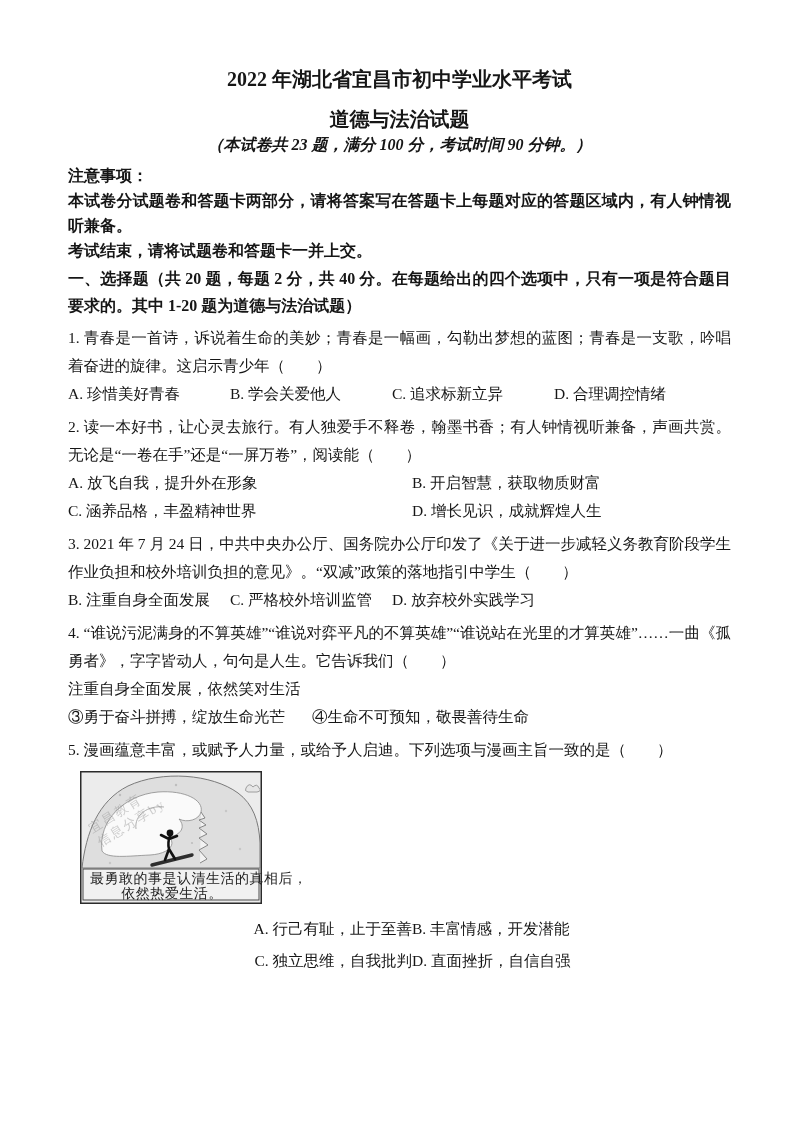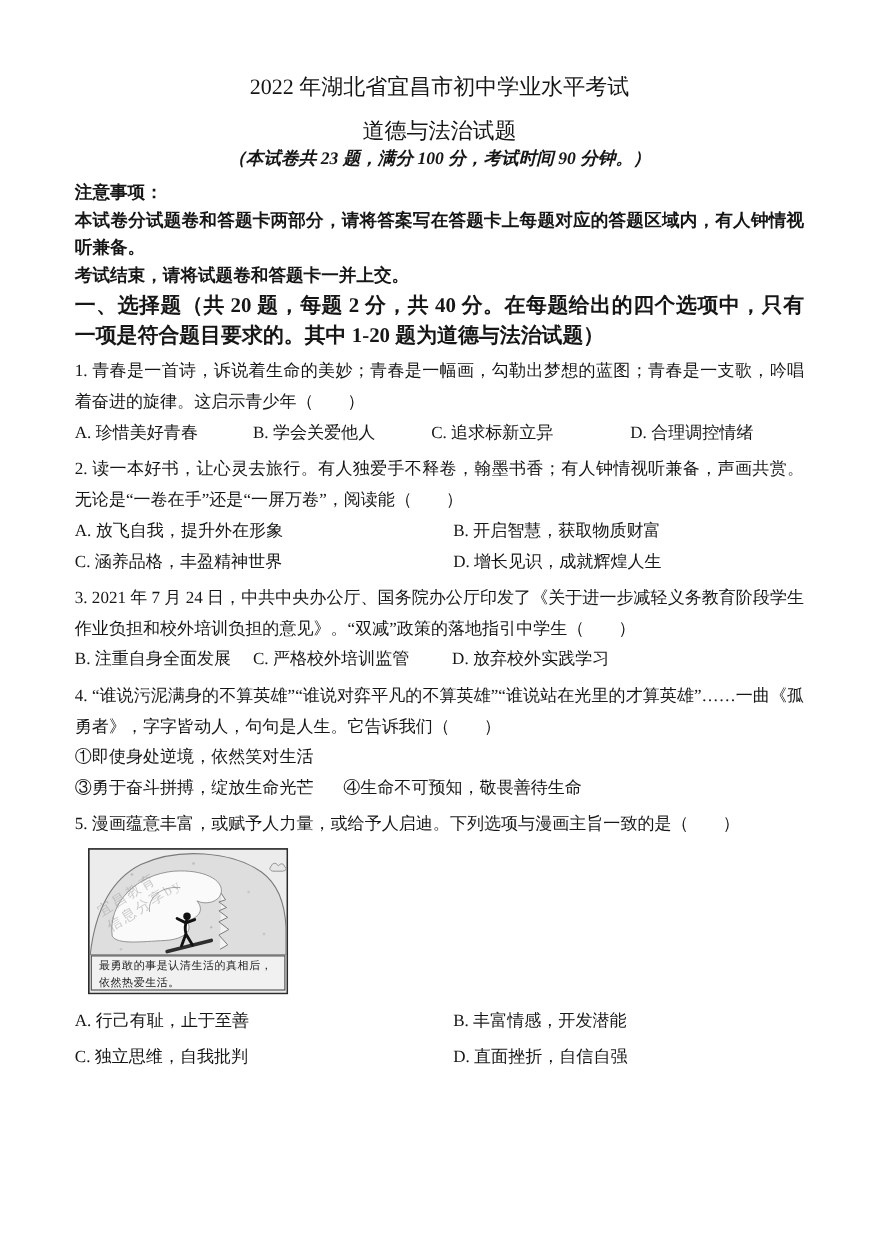--- a/index.html
+++ b/index.html
@@ -13,41 +13,41 @@
     overflow:hidden;
   }
   .content {
     position:absolute;
     left:68px; top:66px;
     width:663px;
   }
   .title1, .title2 {
     text-align:center;
     font-size:20px;
-    font-weight:400;
+    font-weight:700;
     line-height:26px;
   }
   .title1 { margin-bottom:14px; }
   .title2 { margin-bottom:2px; }
   .paper-info {
     text-align:center;
     font-size:16px;
     font-weight:700;
     line-height:22px;
     margin-bottom:7px;
     font-style:italic;
   }
   .notice-heading, .notice-line {
     font-size:16px;
     font-weight:700;
     line-height:25px;
     text-align:justify;
   }
   .section-heading {
-    font-size:19px;
+    font-size:16px;
     font-weight:700;
     line-height:27px;
     text-align:justify;
     margin-top:2px;
     margin-bottom:5px;
   }
   .question { margin:0; }
   .stem {
     font-size:15.5px;
     line-height:28px;
@@ -55,43 +55,44 @@
     margin-top:5px;
   }
   .opt-row, .stmt-row {
     display:flex;
     font-size:15.5px;
     line-height:28px;
     white-space:nowrap;
   }
   
   .row4 > span { width:162px; flex:0 0 auto; overflow:visible; }
-  .row4 > span:last-child { width:auto;margin-left:19px; }
+  .row4 > span:last-child { width:auto; }
   
   .row2 > span:first-child { width:344px; flex:0 0 auto; }
   
   .rowstmt > span:first-child { width:244px; flex:0 0 auto; }
-  .q5-opts { line-height:32px; }
+  .q5-opts { line-height:32px;text-align:right; }
 
   
   .figure {
     position:relative;
     width:182px; height:133px;
     margin:7px 0 9px 12px;
   }
   .figure svg { position:absolute; left:0; top:0; }
   .caption {
     position:absolute;
     left:10px; top:101px;
     width:164px;
-    font-size:10px;
+    font-size:14px;
     line-height:14.5px;
     color:#222;
     letter-spacing:0.5px;
     white-space:nowrap;
+    text-align:center;
   }
   .watermark {
     position:absolute;
     left:6px; top:52px;
     width:150px;
     transform:rotate(-32deg);
     transform-origin:left top;
     color:rgba(150,150,150,0.48);
     font-size:13px;
     line-height:16px;
@@ -143,21 +144,21 @@
       <div class="opt-row row4">
         <span>B. 注重自身全面发展</span>
         <span>C. 严格校外培训监管</span>
         <span>D. 放弃校外实践学习</span>
       </div>
     </div>
 
     <div class="question">
       <div class="stem">4. “谁说污泥满身的不算英雄”“谁说对弈平凡的不算英雄”“谁说站在光里的才算英雄”……一曲《孤勇者》，字字皆动人，句句是人生。它告诉我们（　　）</div>
       <div class="stmt-row rowstmt">
-        <span>①即使身处逆境，依然笑对生活</span>
+        <span>注重自身全面发展，依然笑对生活</span>
       </div>
       <div class="stmt-row rowstmt">
         <span>③勇于奋斗拼搏，绽放生命光芒</span>
         <span>④生命不可预知，敬畏善待生命</span>
       </div>
     </div>
 
     <div class="question">
       <div class="stem">5. 漫画蕴意丰富，或赋予人力量，或给予人启迪。下列选项与漫画主旨一致的是（　　）</div>
 

